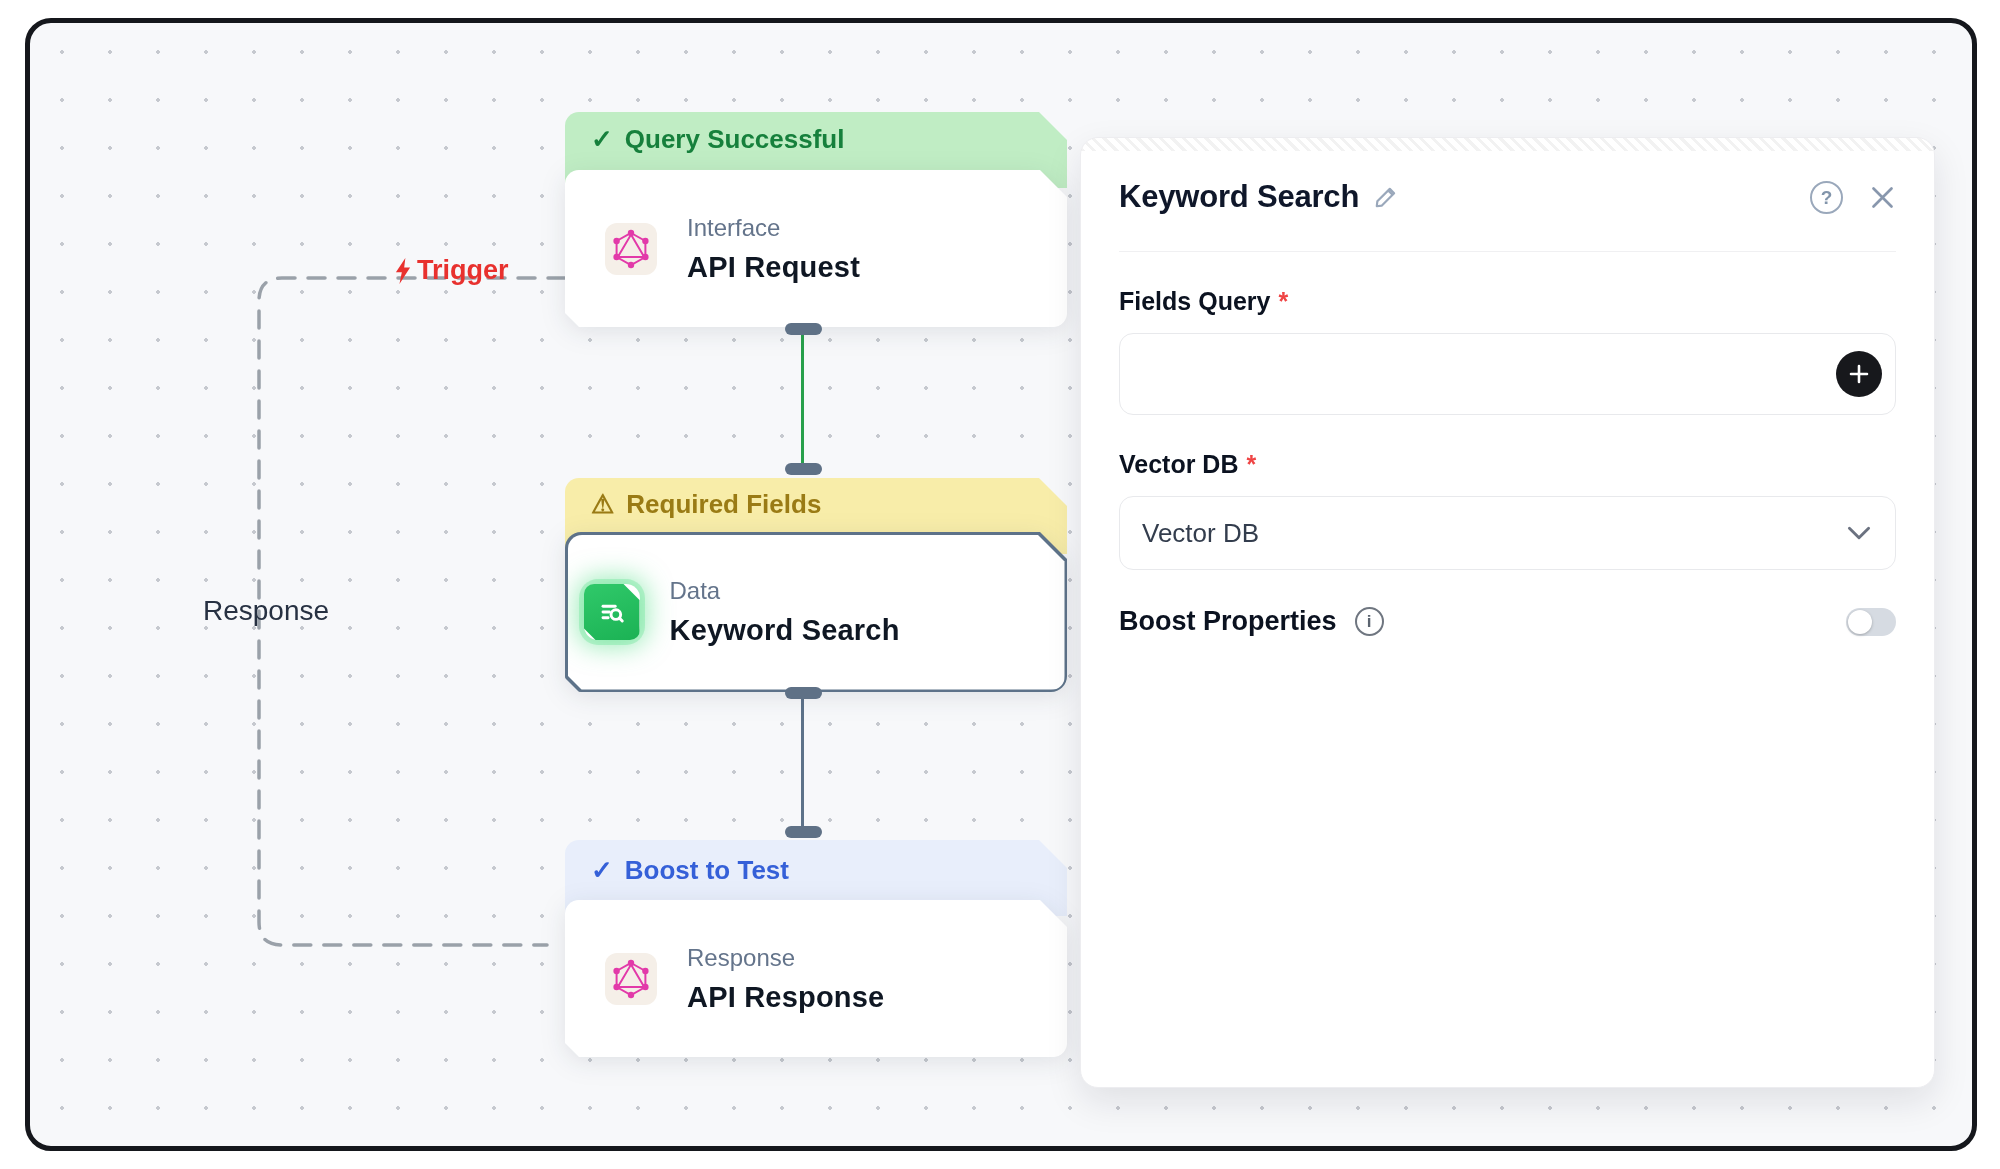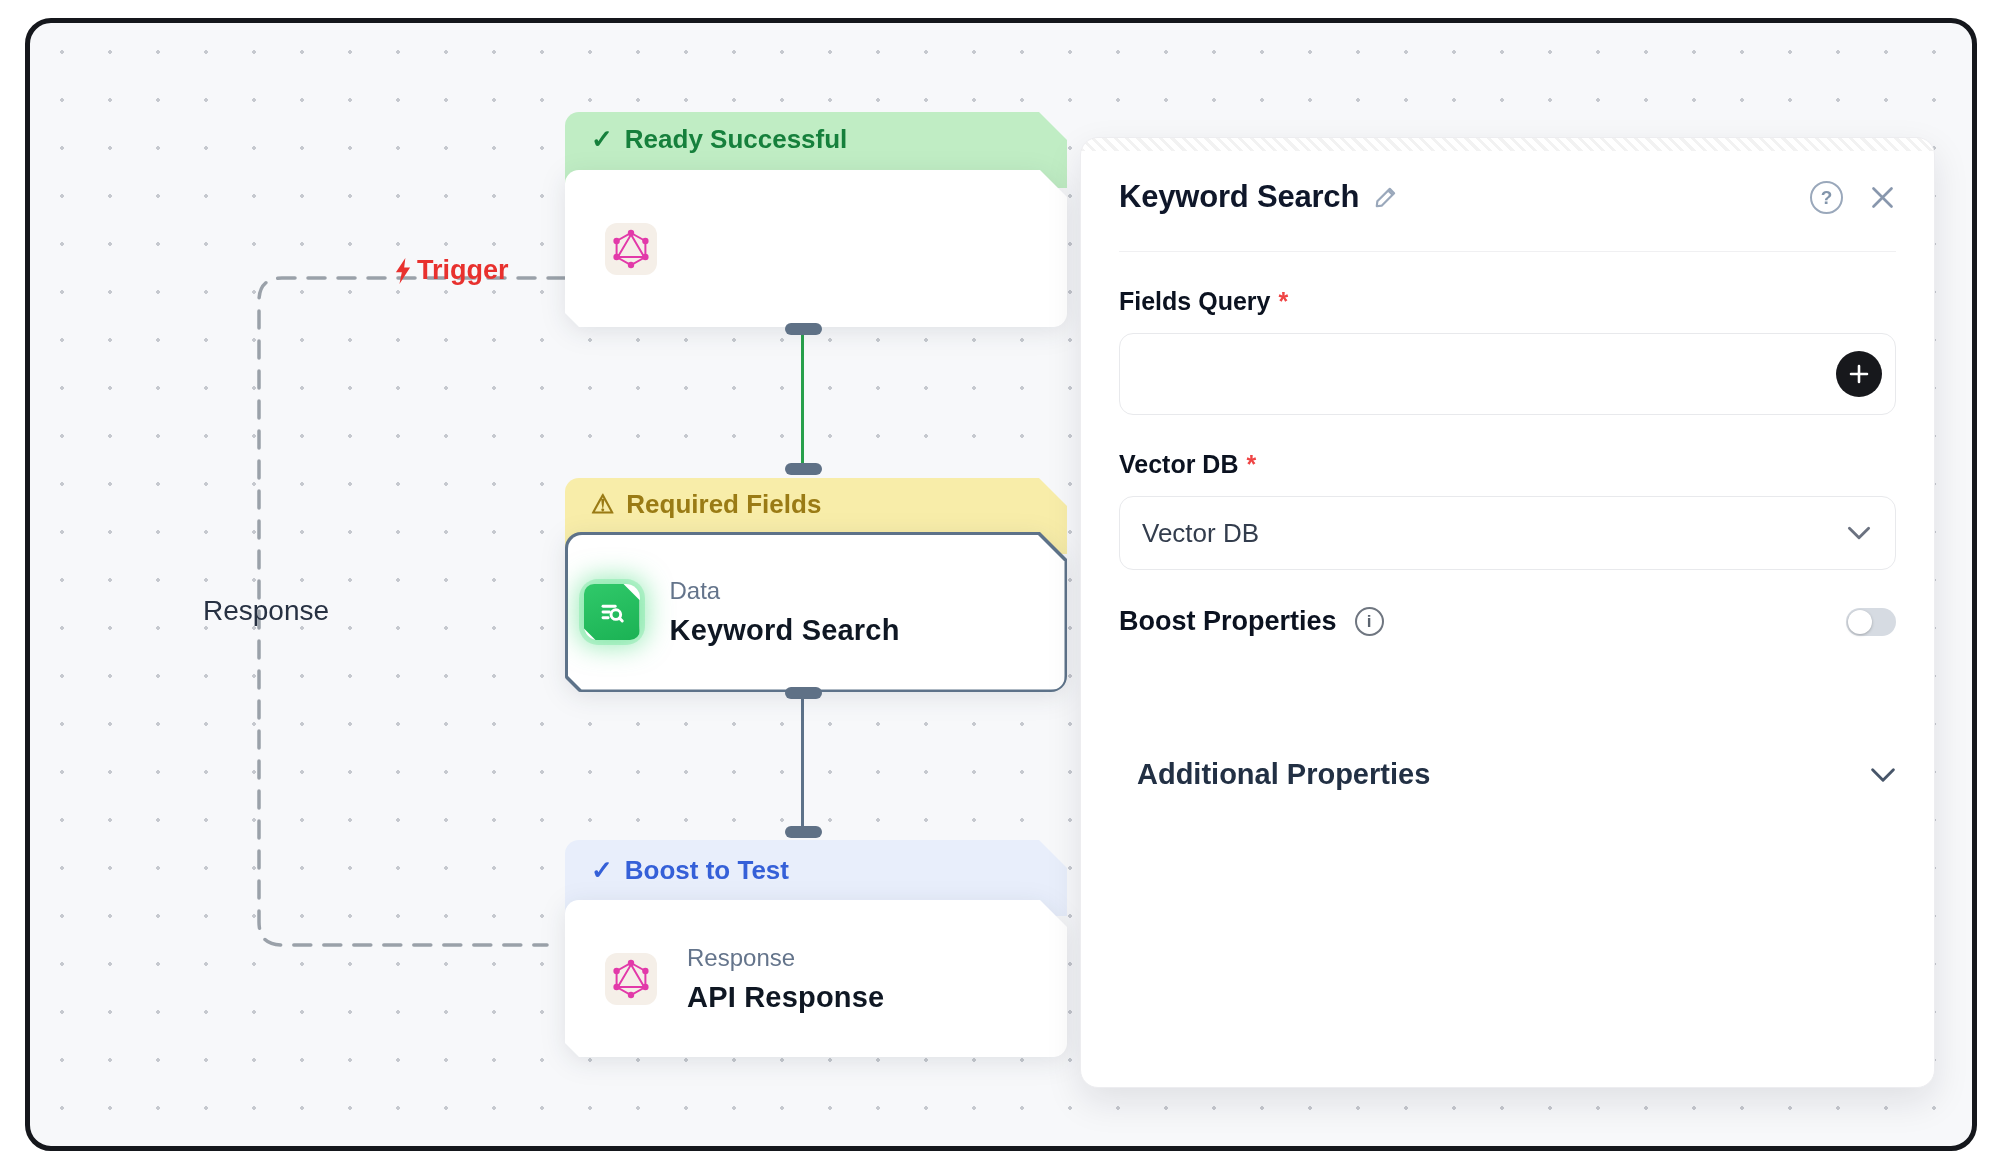--- a/index.html
+++ b/index.html
@@ -132,40 +132,44 @@
 
     <div class="float-label response-label">
       <span>Response</span>
     </div>
 
     <div class="edge-line edge-green" style="left:771px; top:306px; height:142px;"></div>
     <div class="edge-line edge-slate" style="left:771px; top:675px; height:136px;"></div>
 
     <div class="node-banner banner-success">
       <span class="banner-glyph">✓</span>
-      <span class="banner-text">Ready Successful</span>
+      <span class="banner-text">Query Successful</span>
     </div>
     <div class="card-shadow card1">
       <div class="card-face">
         <div class="gql-box">
           <svg class="icon-svg" width="40" height="40" viewBox="0 0 100 100">
             <g stroke="#e23aa9" stroke-width="5" fill="none">
               <path d="M50 10 L86 30 L86 70 L50 90 L14 70 L14 30 Z"></path>
               <path d="M50 14 L83 70 L17 70 Z"></path>
             </g>
             <g fill="#e23aa9">
               <circle cx="50" cy="10" r="8"></circle>
                 <circle cx="86" cy="30" r="8"></circle>
                 <circle cx="86" cy="70" r="8"></circle>
               <circle cx="50" cy="90" r="8"></circle>
                 <circle cx="14" cy="70" r="8"></circle>
                 <circle cx="14" cy="30" r="8"></circle>
             </g>
           </svg>
         </div>
+        <div class="node-texts">
+          <span class="node-category">Interface</span>
+          <span class="node-title">API Request</span>
+        </div>
       </div>
     </div>
     <div class="handle" style="left:755px; top:300px;"></div>
 
     <div class="handle" style="left:755px; top:440px;"></div>
     <div class="node-banner banner-warning">
       <span class="banner-glyph">⚠</span>
       <span class="banner-text">Required Fields</span>
     </div>
     <div class="card-shadow card2">
@@ -279,24 +283,18 @@
             <span class="boost-label">Boost Properties</span>
             <span class="info-circle">
               <span>i</span>
             </span>
           </div>
           <div class="toggle">
             <div class="toggle-knob"></div>
           </div>
         </div>
 
-        <div class="section-row">
-          <span class="section-title">Additional Properties</span>
-          <svg class="icon-svg" width="26" height="16" viewBox="0 0 20 12">
-            <path d="M2 2 L10 10 L18 2" fill="none" stroke="#475569" stroke-width="2.2" stroke-linecap="round" stroke-linejoin="round"></path>
-          </svg>
-        </div>
 
       </div>
     </div>
 
   </div>
 </div>
 
 </body></html>

